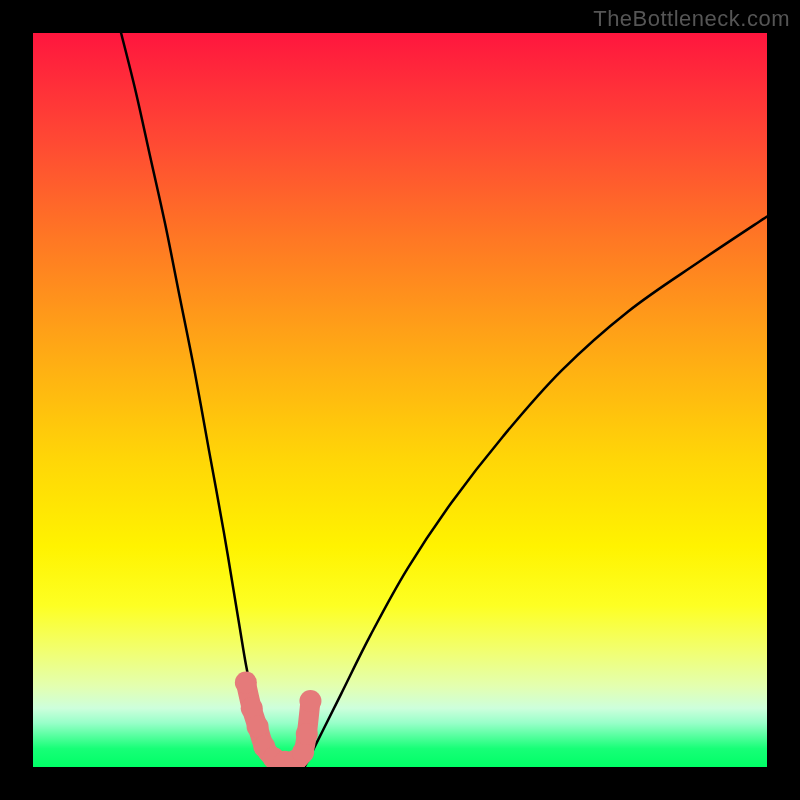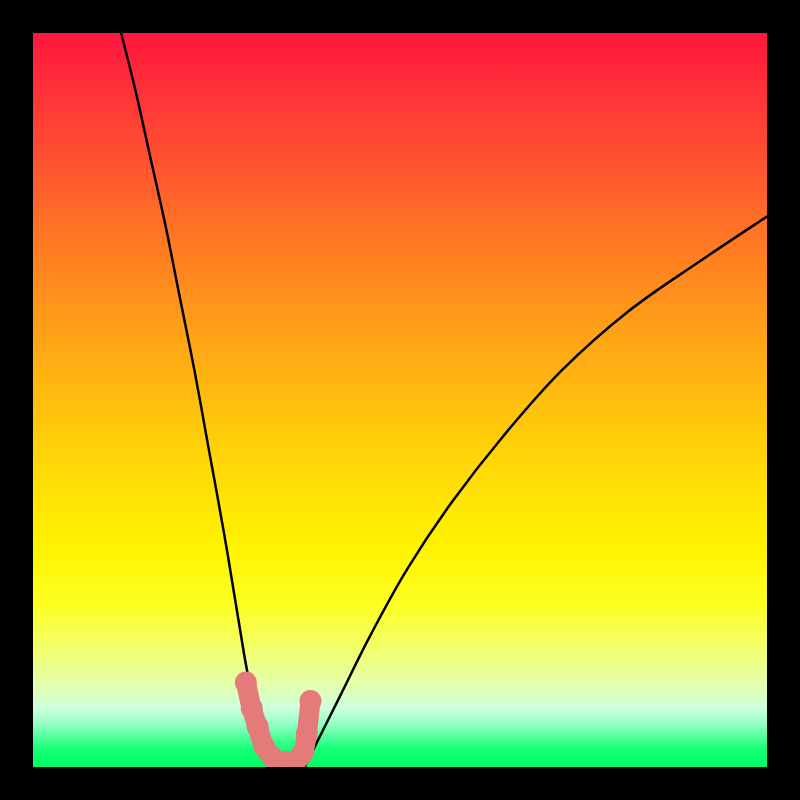--- a/index.html
+++ b/index.html
@@ -77,13 +77,14 @@
         <circle cx="224.60399999999998" cy="693.63" r="11" fill="#e57a7a"></circle>
         <circle cx="231.21" cy="713.448" r="11" fill="#e57a7a"></circle>
         <circle cx="240.75199999999998" cy="725.192" r="11" fill="#e57a7a"></circle>
         <circle cx="251.76199999999997" cy="728.862" r="11" fill="#e57a7a"></circle>
         <circle cx="262.772" cy="727.394" r="11" fill="#e57a7a"></circle>
         <circle cx="270.112" cy="719.32" r="11" fill="#e57a7a"></circle>
         <circle cx="273.782" cy="700.97" r="11" fill="#e57a7a"></circle>
         <circle cx="277.45199999999994" cy="667.94" r="11" fill="#e57a7a"></circle>
       </svg>
   </div>
+  <div class="watermark">TheBottleneck.com</div>
 </div>
 
 </body></html>

